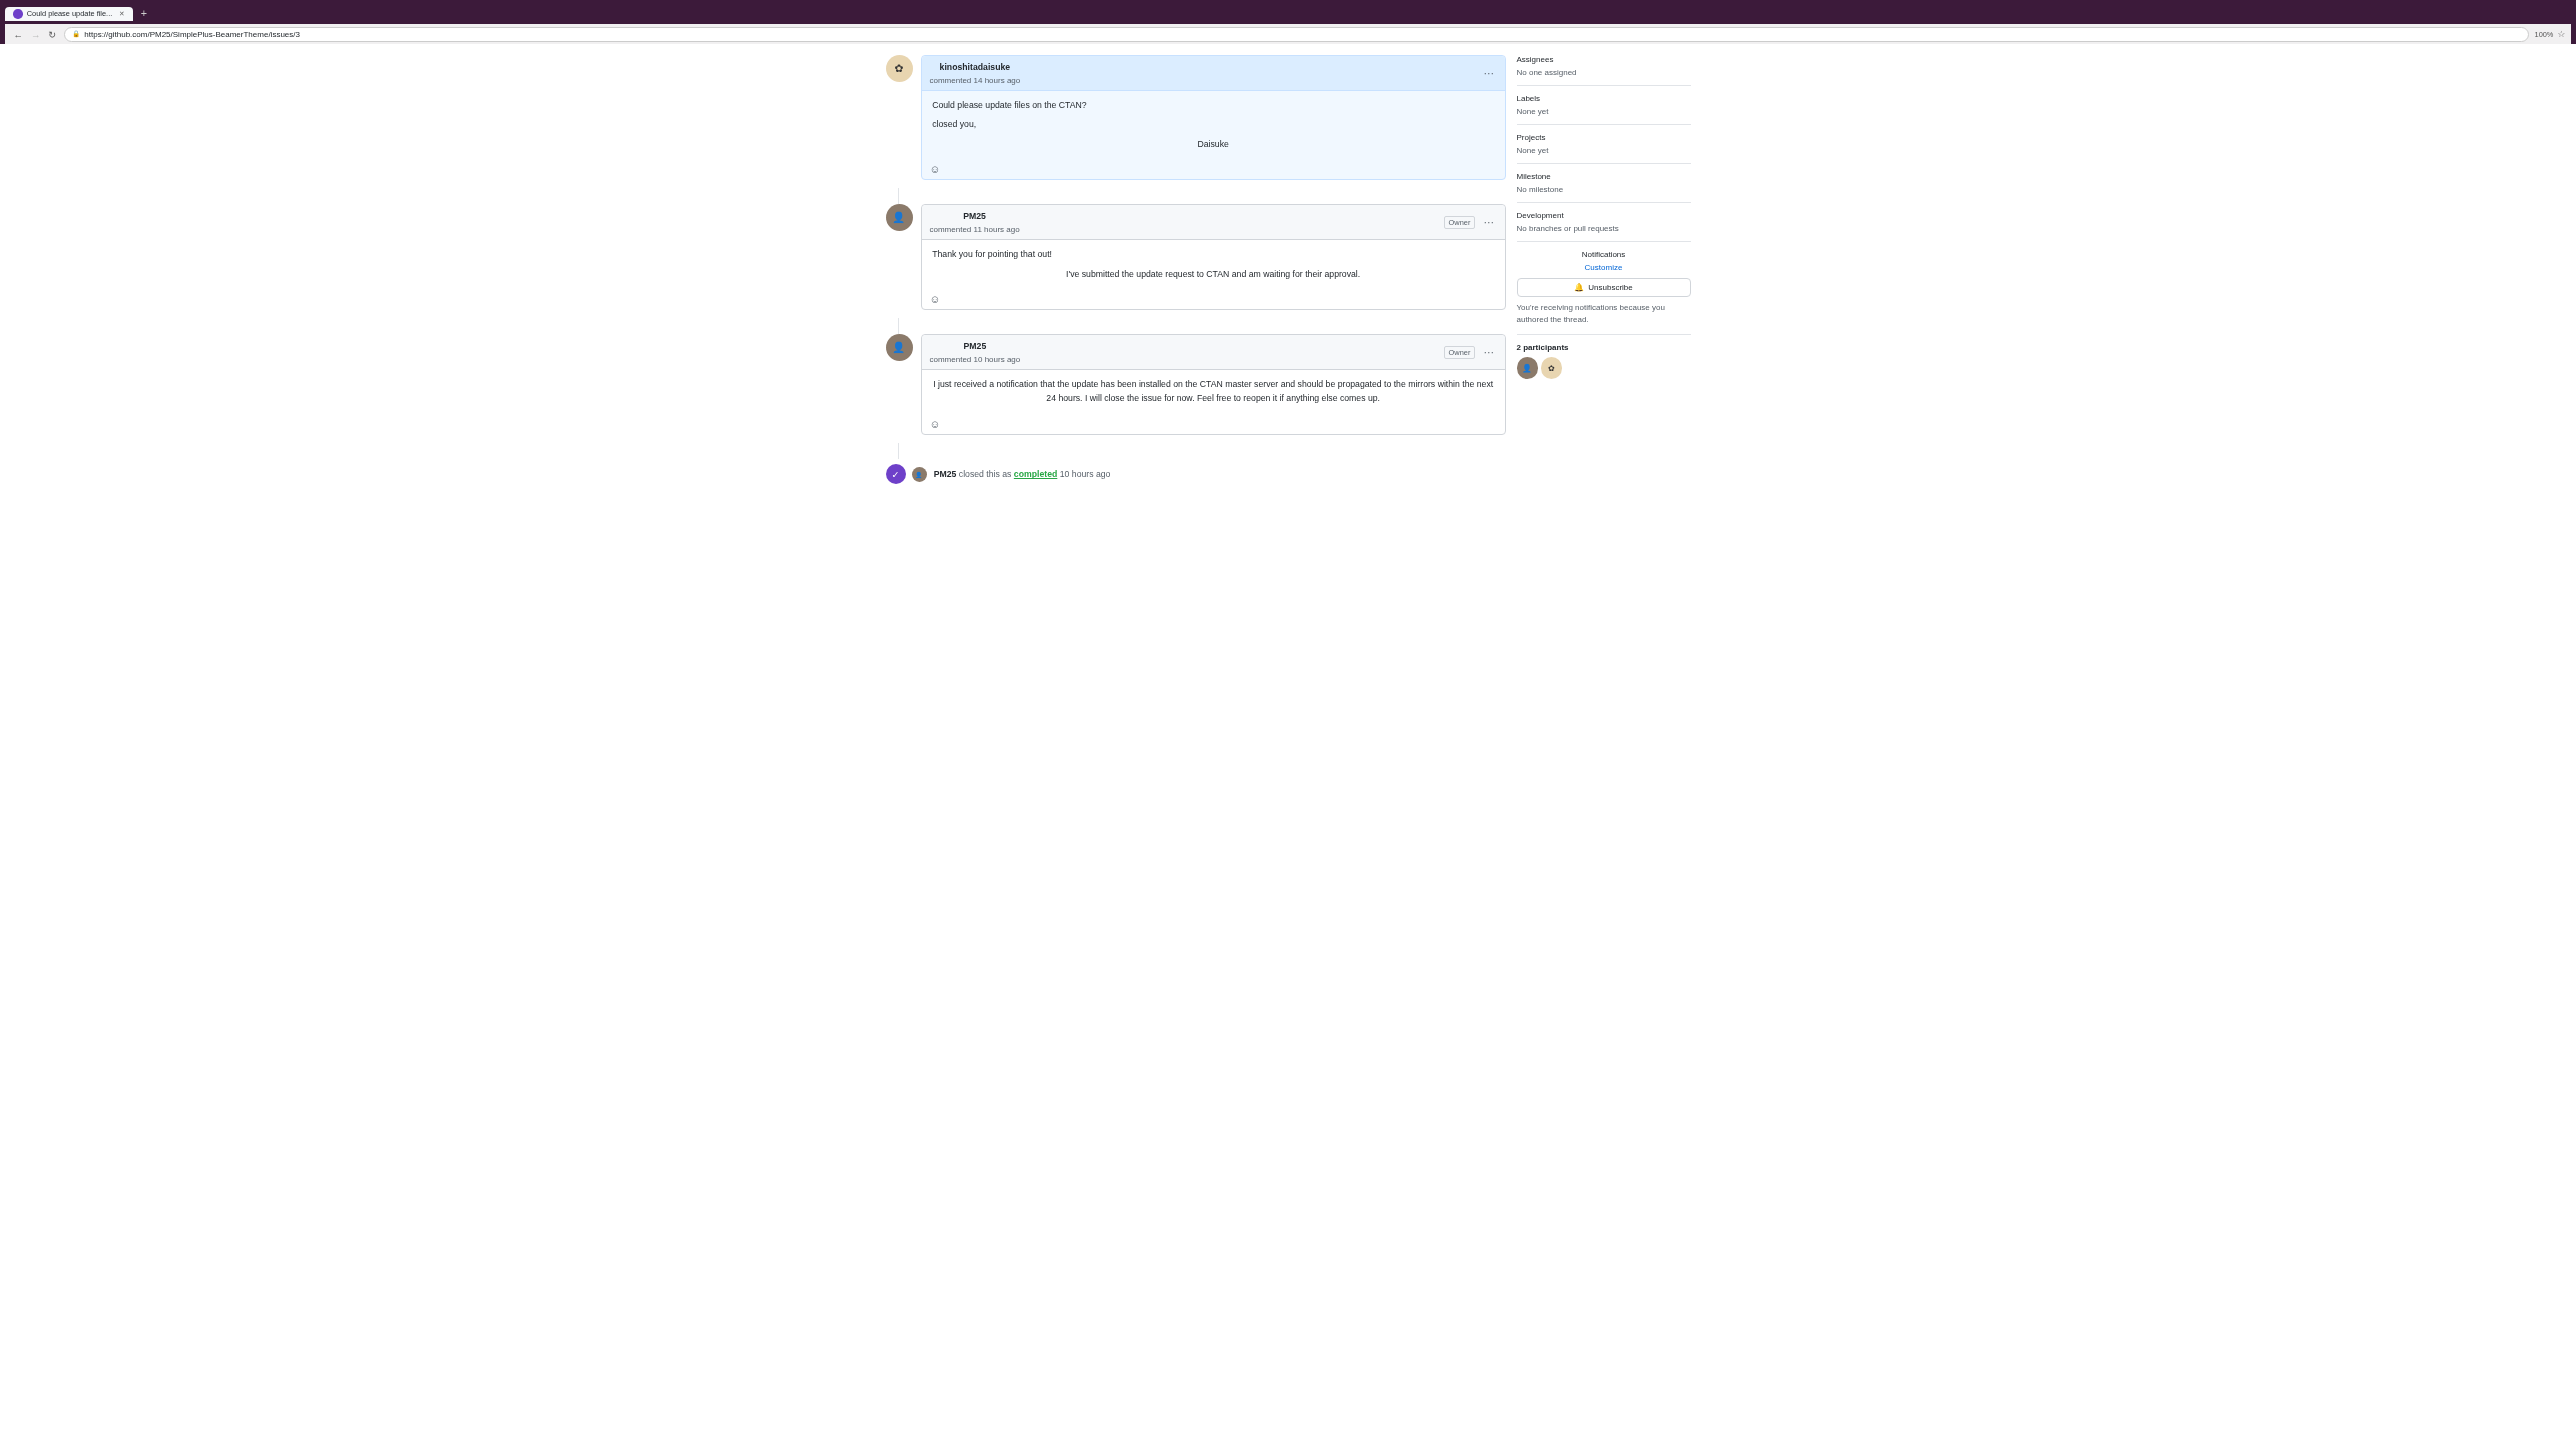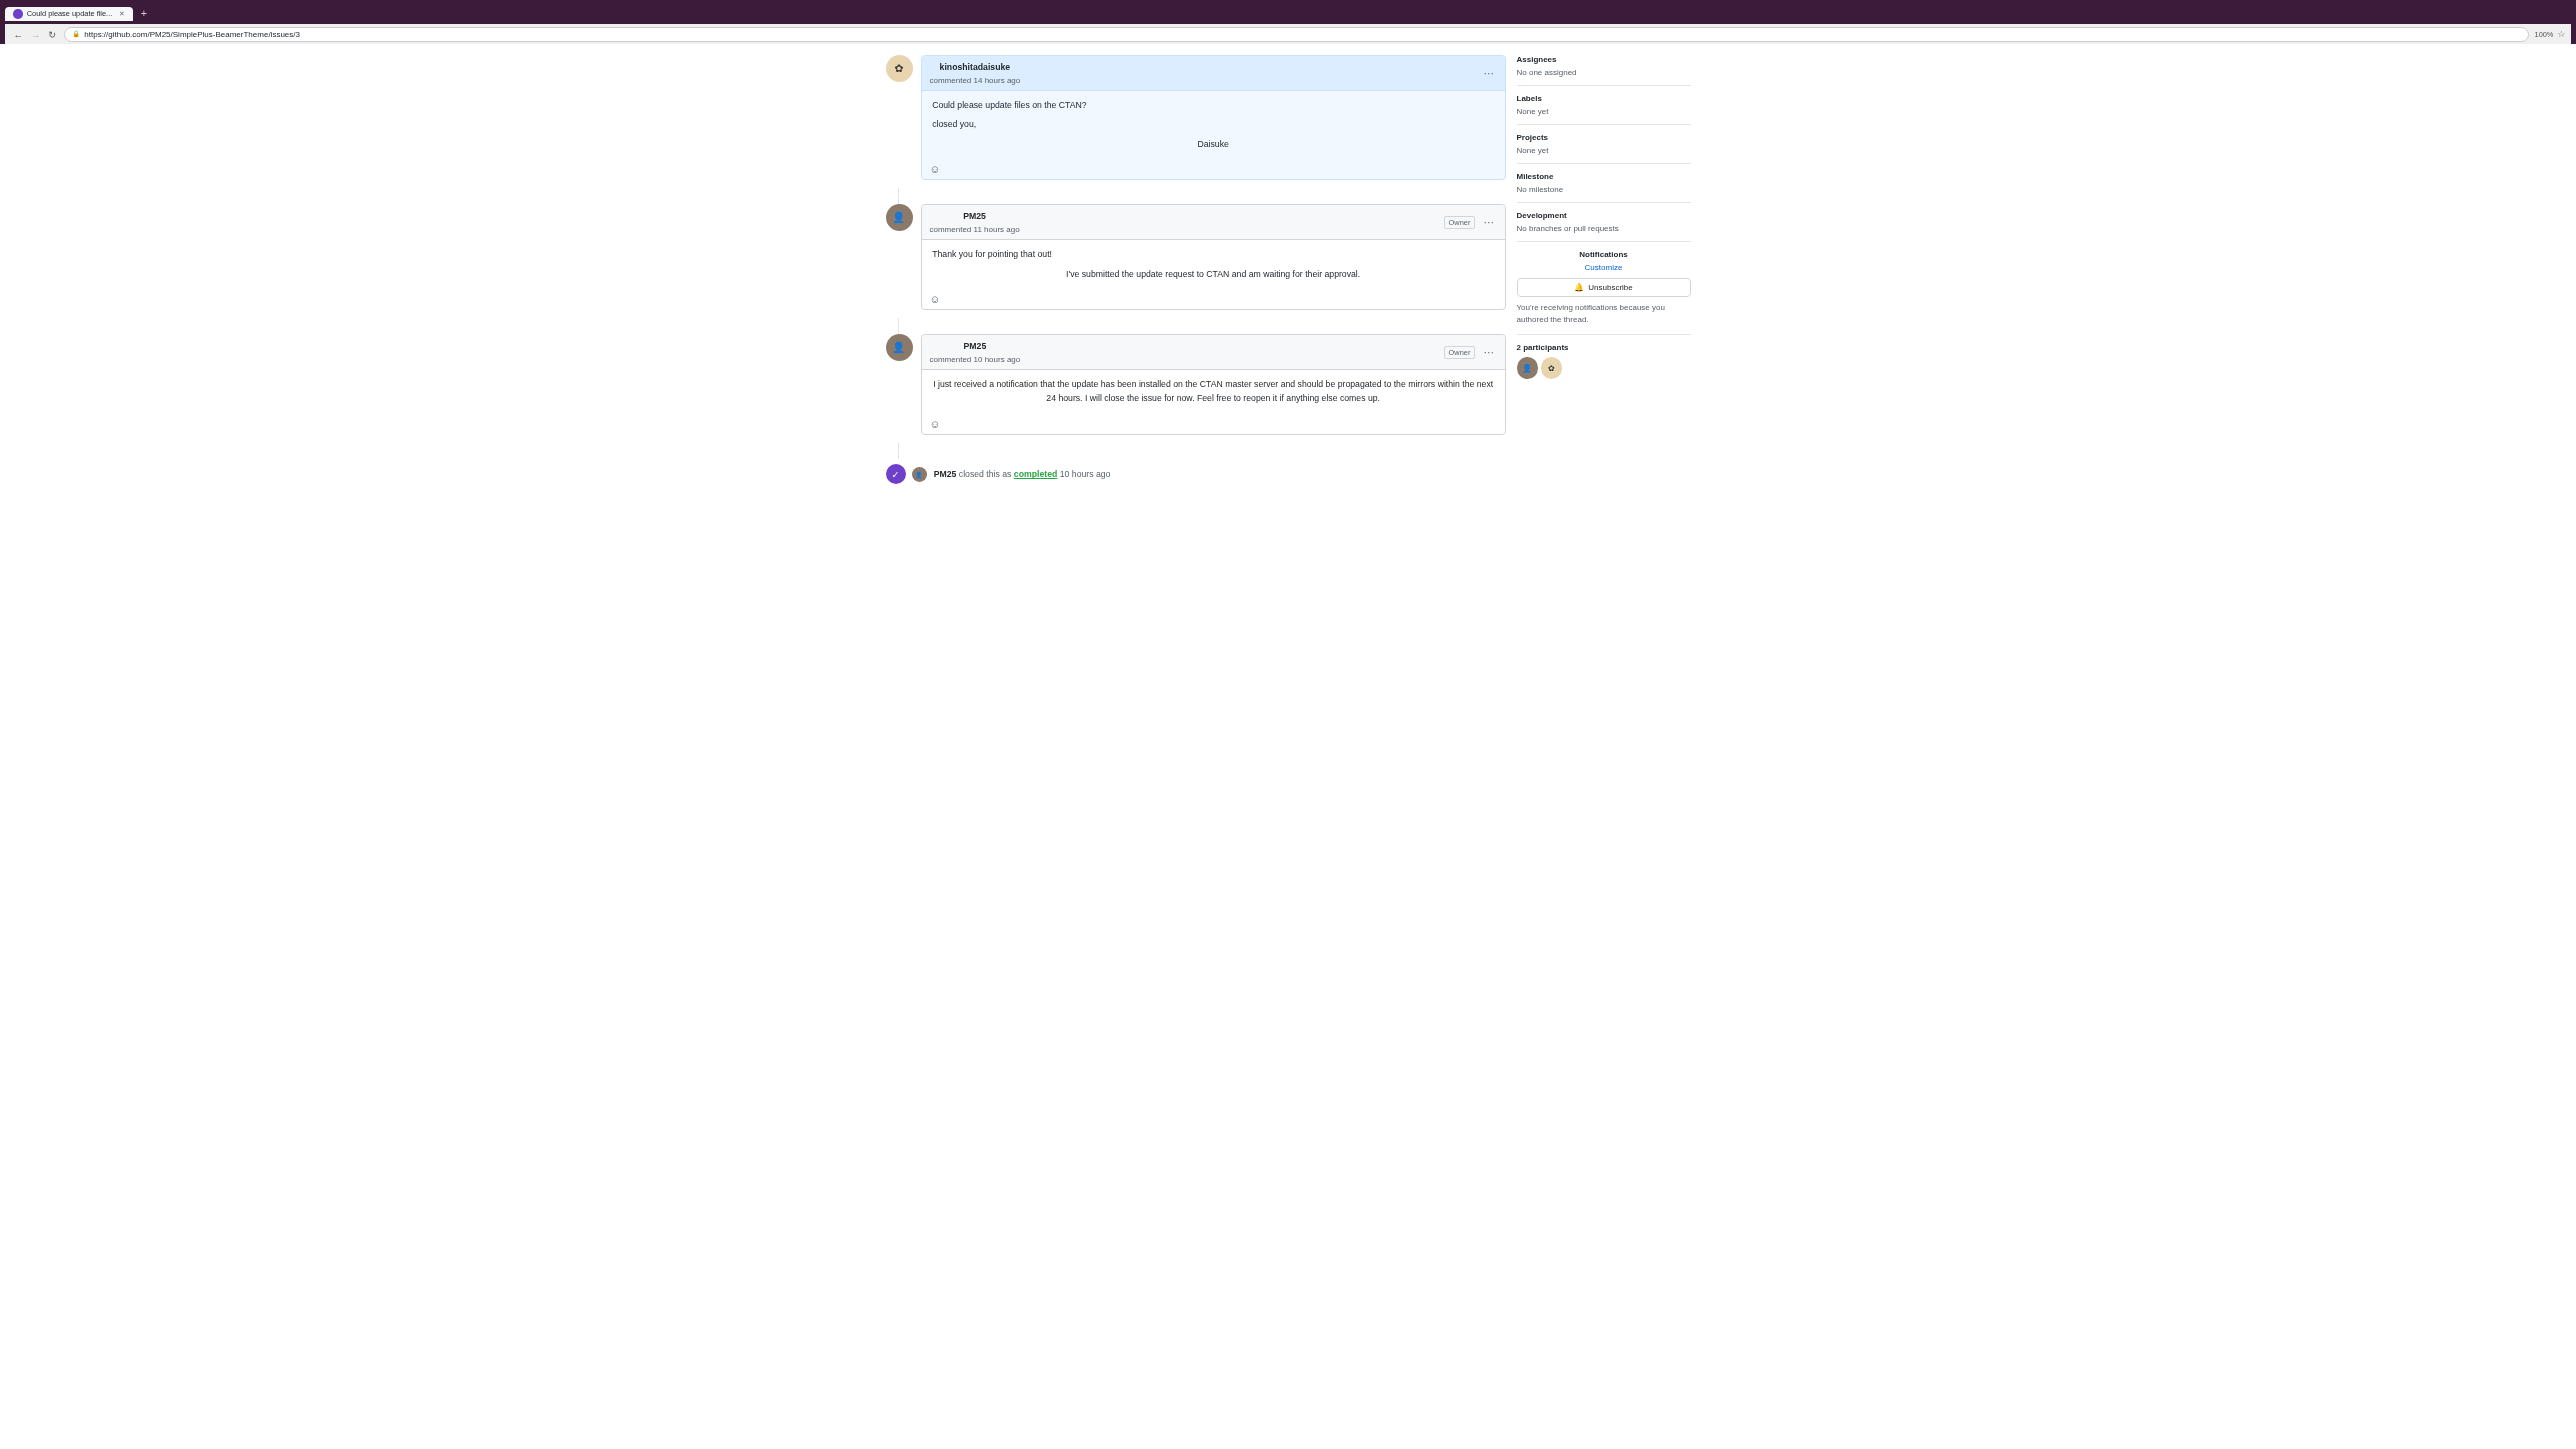--- a/index.html
+++ b/index.html
@@ -277,21 +277,21 @@
     .sidebar {
       width: 174px;
       flex-shrink: 0;
     }
     .sidebar-section {
       border-bottom: 0.7px solid #e1e4e8;
       padding: 8px 0;
     }
     .sidebar-section:first-child { padding-top: 0; }
     .sidebar-section-title {
-      font-weight: 700;
+      font-weight: 400;
       font-size: 8px;
       color: #24292e;
       margin-bottom: 4px;
     }
     .sidebar-value {
       font-size: 8px;
       color: #586069;
     }
 
     .unsubscribe-btn {

